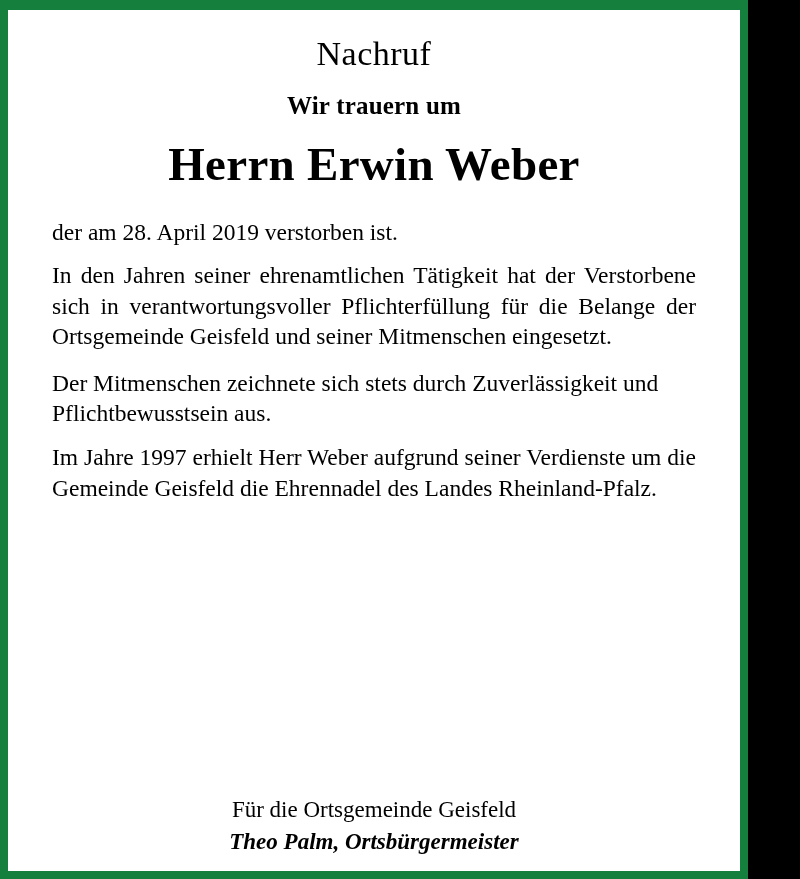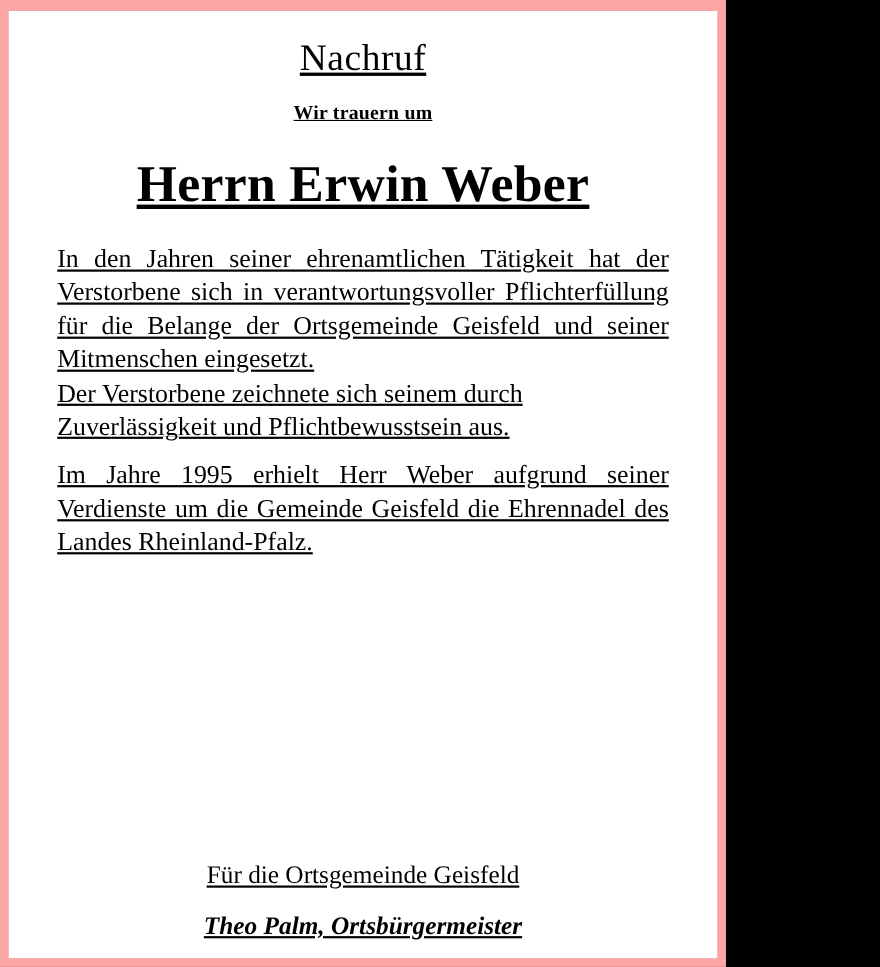--- a/index.html
+++ b/index.html
@@ -8,107 +8,107 @@
     background: #000000;
   }
   body {
     width: 800px;
     height: 879px;
     font-family: "Liberation Serif", "DejaVu Serif", serif;
     color: #000000;
   }
   .obituary-frame {
     box-sizing: border-box;
-    width: 660px;
+    width: 748px;
     height: 879px;
-    background: #fca5a5;
+    background: #15803d;
     padding: 10px 8px 8px 8px;
-    text-decoration: underline;
   }
   .obituary-card {
     box-sizing: border-box;
     width: 100%;
     height: 100%;
     background: #ffffff;
     padding: 26px 44px 16px 44px;
     display: flex;
     flex-direction: column;
   }
   .heading {
     text-align: center;
     font-size: 34px;
     line-height: 1.05;
     font-weight: 400;
     letter-spacing: 0.5px;
   }
   .subheading {
     text-align: center;
-    font-size: 18px;
+    font-size: 25px;
     font-weight: 700;
     margin-top: 20px;
     letter-spacing: 0.2px;
   }
   .deceased-name {
     text-align: center;
     font-size: 47px;
     font-weight: 700;
-    margin-top: 28px;
+    margin-top: 17px;
     margin-bottom: 26px;
     letter-spacing: 0.3px;
   }
   .body-block {
     font-size: 23.5px;
     line-height: 1.30;
     margin-bottom: 13px;
   }
   .body-block.justified {
     text-align: justify;
     text-align-last: left;
   }
   .body-block.plain {
     text-align: left;
   }
   .tight {
-    margin-bottom: 0;
+    margin-bottom: 16px;
   }
   .signature-org {
     text-align: center;
     font-size: 23px;
     margin-top: 2px;
   }
   .signature-person {
     text-align: center;
     font-size: 23px;
     font-weight: 700;
     font-style: italic;
-    margin-top: 20px;
+    margin-top: 6px;
   }
   .spacer {
     flex: 1 1 auto;
   }
 </style>
 </head>
 <body>
 
 <div class="obituary-frame">
   <div class="obituary-card">
 
     <div class="heading">Nachruf</div>
 
     <div class="subheading">Wir trauern um</div>
 
     <div class="deceased-name">Herrn Erwin Weber</div>
 
+    <div class="body-block plain">der am 28. April 2019 verstorben ist.</div>
 
 
     <div class="body-block justified tight">In den Jahren seiner ehrenamtlichen Tätigkeit hat der Verstorbene sich in verantwortungsvoller Pflichterfüllung für die Belange der Ortsgemeinde Geisfeld und seiner Mitmenschen eingesetzt.</div>
 
-    <div class="body-block plain">Der Verstorbene zeichnete sich seinem durch Zuverlässigkeit und Pflichtbewusstsein aus.</div>
+    <div class="body-block plain">Der Mitmenschen zeichnete sich stets durch Zuverlässigkeit und Pflichtbewusstsein aus.</div>
 
-    <div class="body-block justified">Im Jahre 1995 erhielt Herr Weber aufgrund seiner Verdienste um die Gemeinde Geisfeld die Ehrennadel des Landes Rheinland-Pfalz.</div>
+    <div class="body-block justified">Im Jahre 1997 erhielt Herr Weber aufgrund seiner Verdienste um die Gemeinde Geisfeld die Ehrennadel des Landes Rheinland-Pfalz.</div>
 
 
     <div class="spacer"></div>
 
     <div class="signature-org">Für die Ortsgemeinde Geisfeld</div>
 
     <div class="signature-person">Theo Palm, Ortsbürgermeister</div>
 
   </div>
 </div>

